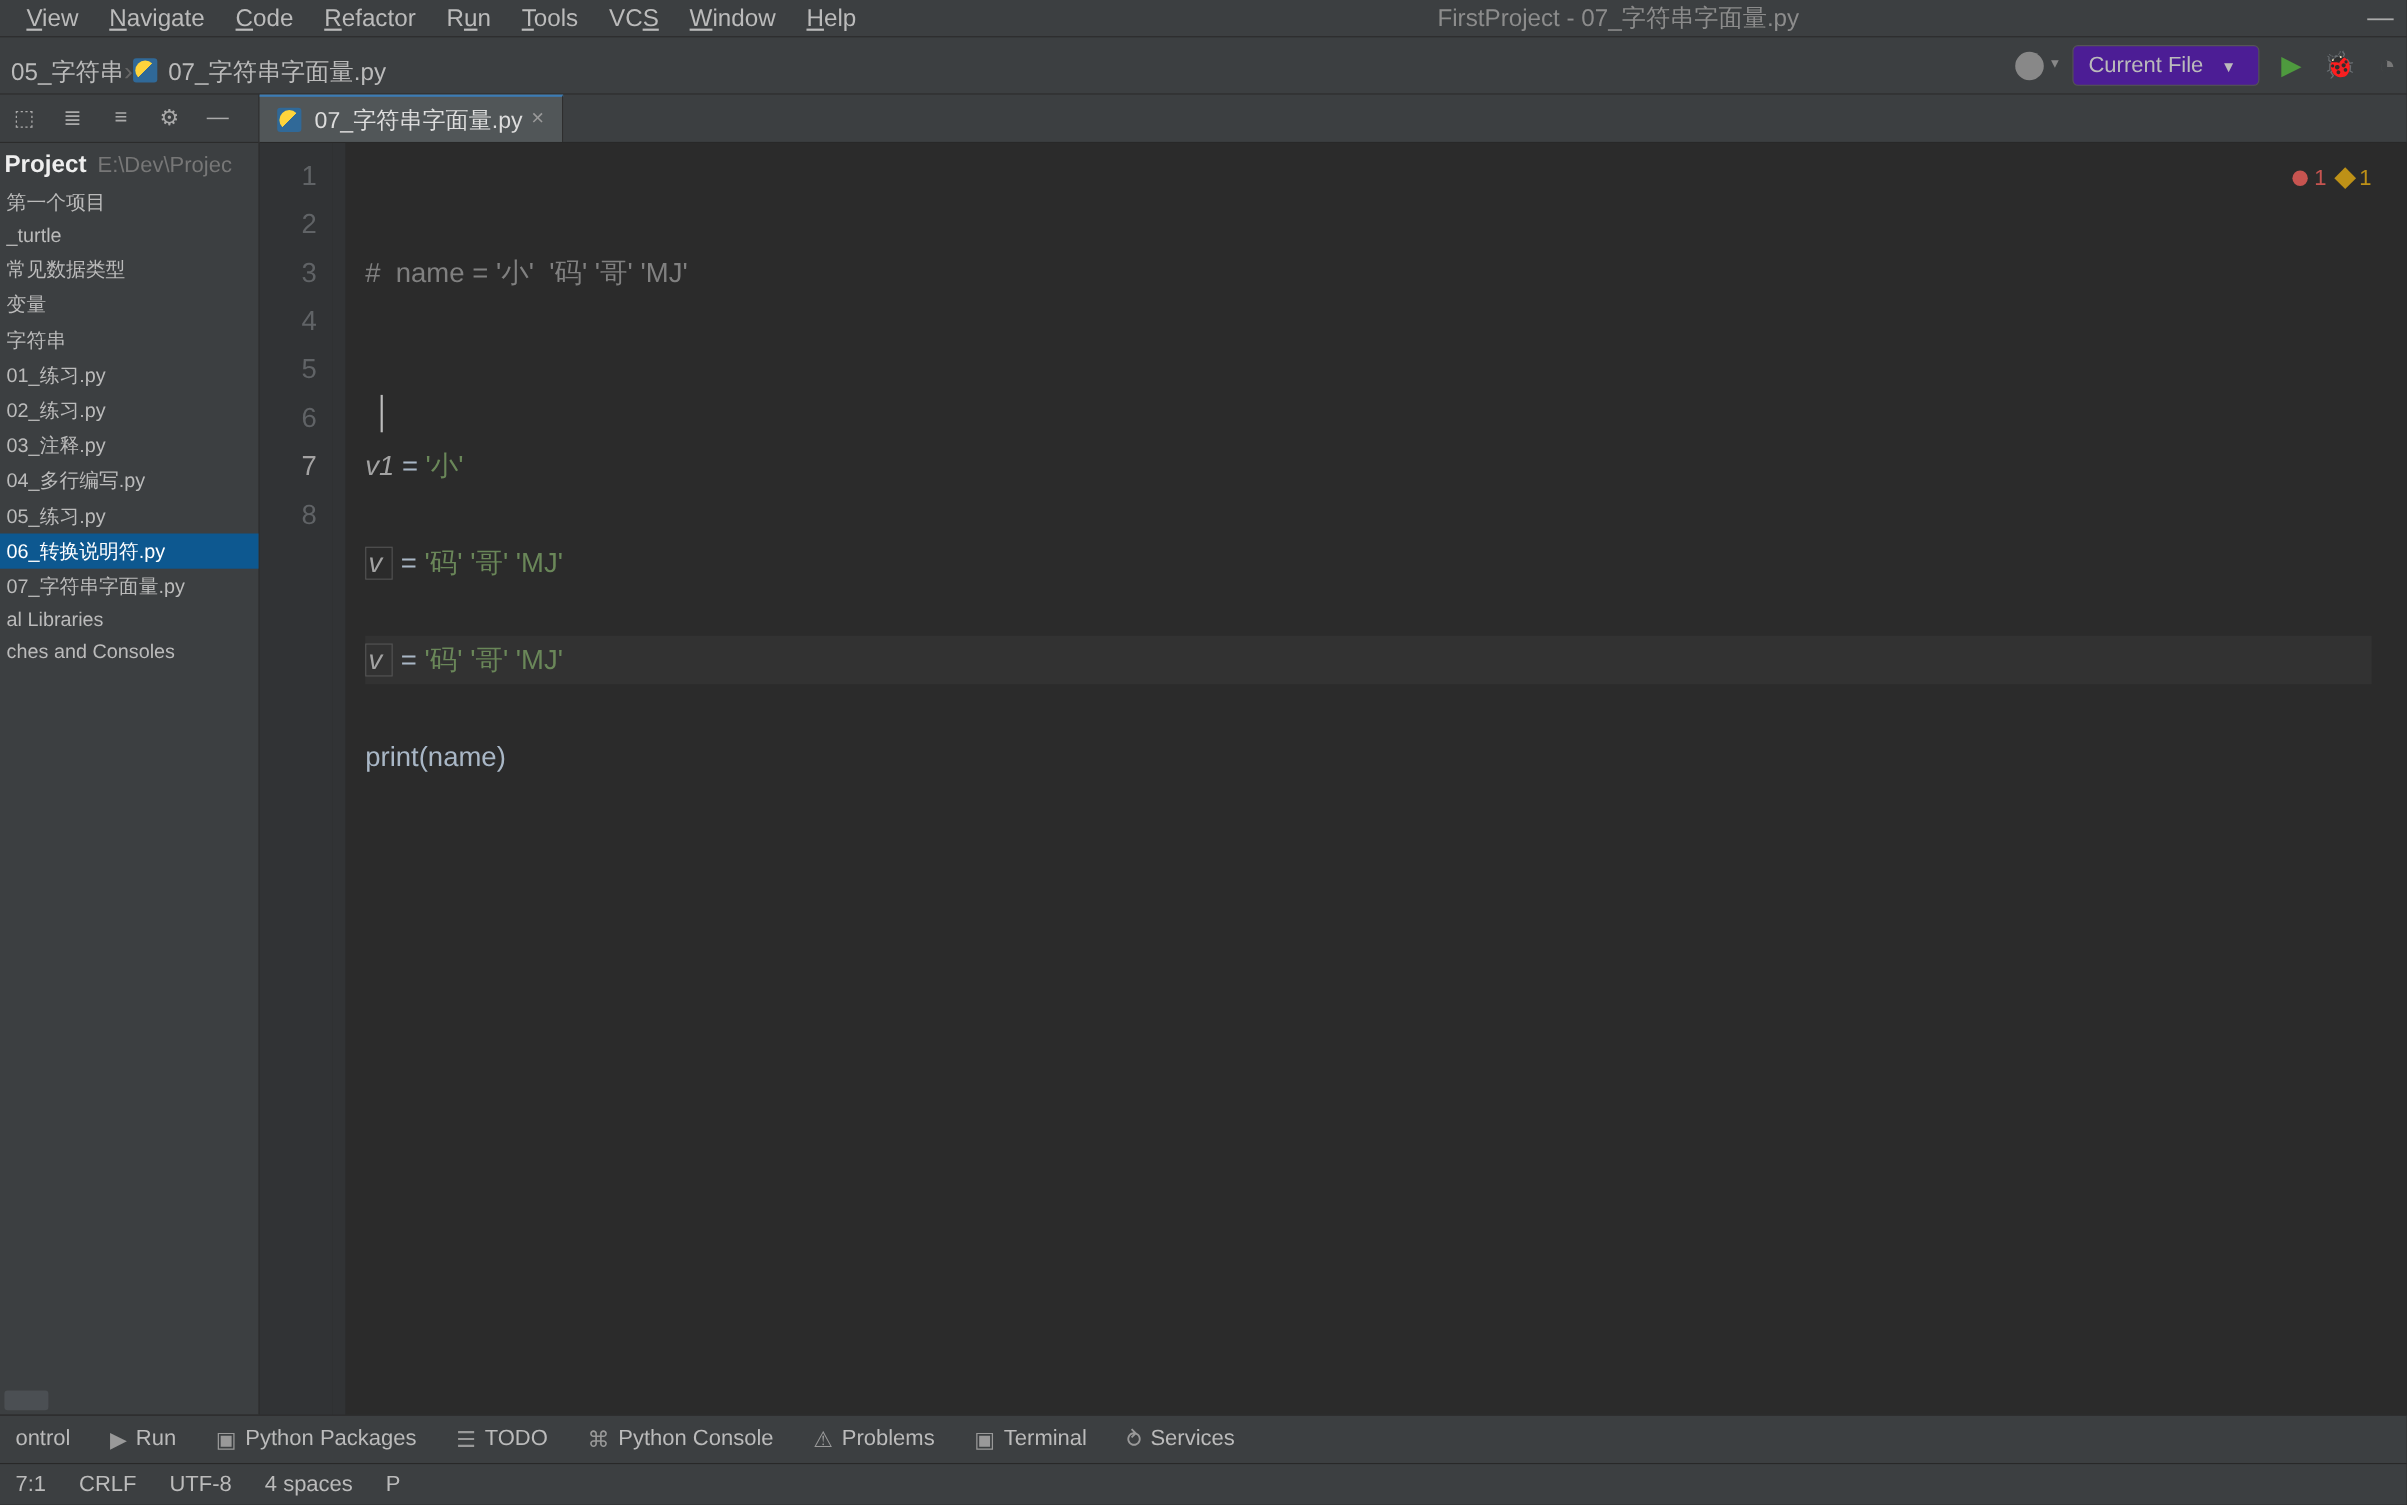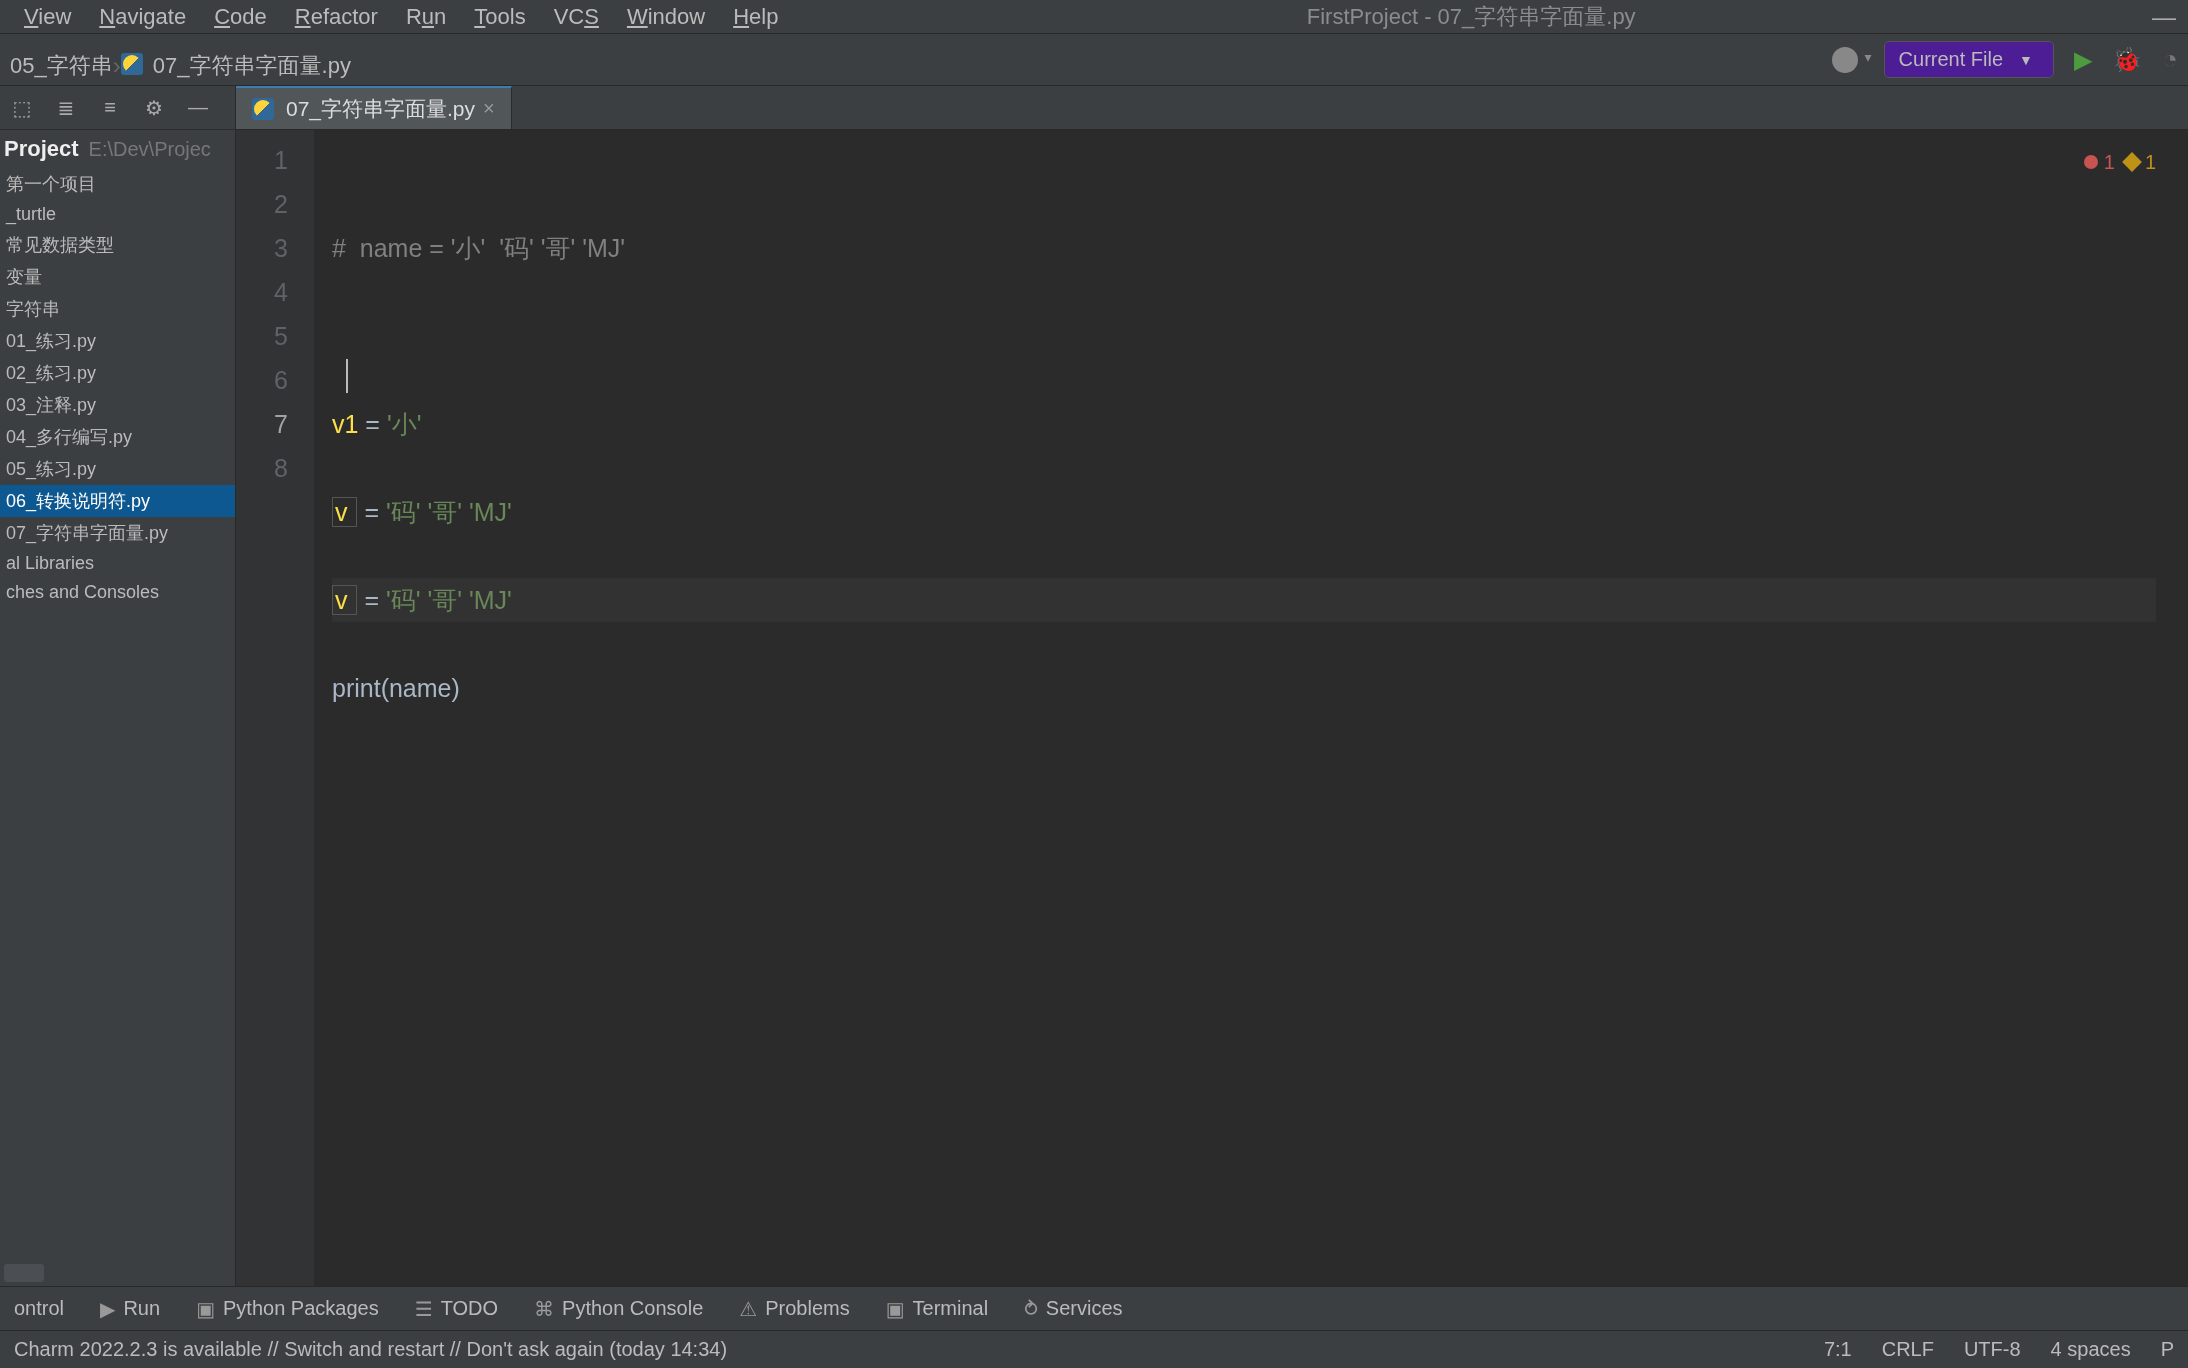--- a/index.html
+++ b/index.html
@@ -51,21 +51,21 @@
 
 
 .editor { flex:1; display:flex; background:#2b2b2b; font-family:"Consolas","Menlo",monospace; font-size:25px; position:relative; }
 .gutter { width:66px; background:#313335; color:#606366; text-align:right; padding:8px 14px 0 0; user-select:none; line-height:44px; }
 .fold-strip { width:12px; background:#313335; }
 .code { flex:1; padding:8px 18px 0 18px; color:#a9b7c6; position:relative; line-height:44px; white-space:pre; }
 .code .c-line { height:44px; }
 .code .c-line.current { background:#323232; }
 .string { color:#6a8759; }
 .op { color:#a9b7c6; }
-.var { color:#fde047; }
+.var { color:#a3a3a3;font-style:italic; }
 .selvar { background:#214283; }
 .boxvar { border:1px solid #555; padding:0 2px; }
 .func { color:#a9b7c6; }
 .comment { color:#808080; }
 .carets { position:absolute; width:2px; height:34px; background:#bbbbbb; }
 .insp { position:absolute; top:10px; right:18px; display:flex; align-items:center; gap:10px; font-size:20px; }
 .insp .err { color:#c75450; display:flex; align-items:center; gap:6px; }
 .insp .warn { color:#be9117; display:flex; align-items:center; gap:6px; }
 .insp .dot { width:14px;height:14px;border-radius:50%; display:inline-block; }
 .insp .err .dot { background:#c75450; }
@@ -223,21 +223,20 @@
       <span class="tb-icon">▣</span>
       <span>Terminal</span>
     </div>
   <div class="tb-item">
       <span class="tb-icon">⥁</span>
       <span>Services</span>
     </div>
 </div>
 
 <div class="status-bar">
-  <div>Charm 2022.2.3 is available // Switch and restart // Don't ask again (today 14:34)</div>
   <div class="status-right">
     <span>7:1</span>
     <span>CRLF</span>
     <span>UTF-8</span>
     <span>4 spaces</span>
     <span>P</span>
   </div>
 </div>
 
 </body></html>

